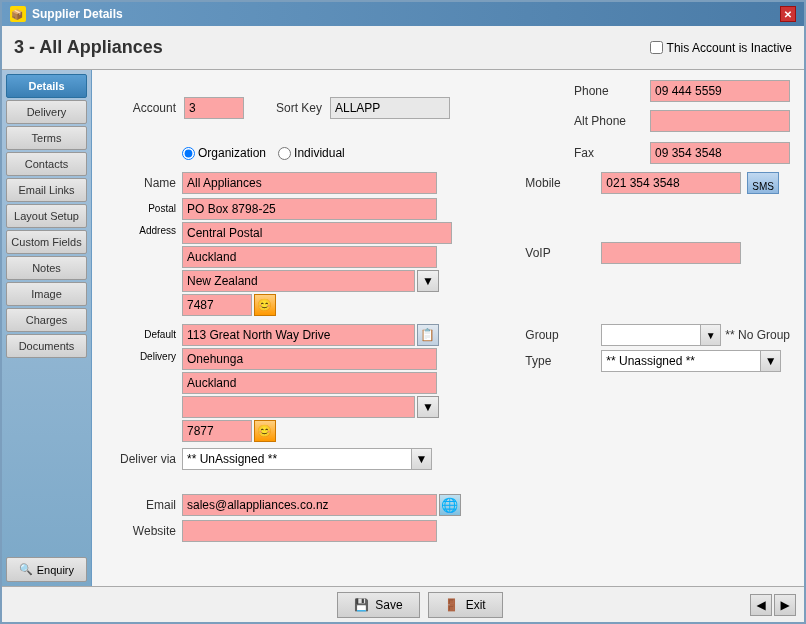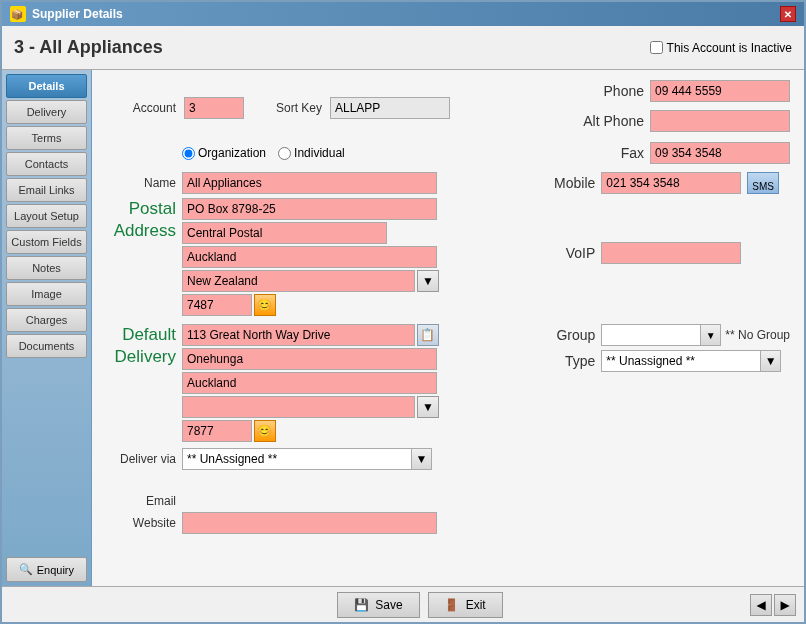--- a/index.html
+++ b/index.html
@@ -184,22 +184,22 @@
     .field-group {
       display: flex;
       align-items: flex-start;
       margin-bottom: 4px;
       gap: 6px;
     }
 
     .field-label-block {
       min-width: 70px;
       text-align: right;
-      font-size: 17px;
-      color: #15803d;
+      font-size: 10px;
+      color: #000000;
       line-height: 22px;
     }
 
     .postal-inputs {
       display: flex;
       flex-direction: column;
       gap: 2px;
     }
 
     .input-with-btn {
@@ -233,22 +233,21 @@
 
     .right-field-row {
       display: flex;
       align-items: center;
       margin-bottom: 4px;
       gap: 6px;
     }
 
     .right-label {
       min-width: 70px;
-      text-align: right;
-      font-size: 14px;
+      font-size: 12px;
       color: #333;
     }
 
     .dropdown-with-arrow {
       display: flex;
       align-items: center;
     }
 
     .dropdown-main {
       border: 1px solid #aaa;
@@ -516,21 +515,21 @@
             <span class="form-label">Name</span>
             <input class="form-input" style="width: 255px;" type="text" value="All Appliances">
           </div>
 
           <div class="field-group">
             <div class="field-label-block">
               <span>Postal<br>Address</span>
             </div>
             <div class="postal-inputs">
               <input class="form-input" style="width: 255px;" type="text" value="PO Box 8798-25">
-              <input class="form-input" style="width: 205px;" type="text" value="Central Postal">
+              <input class="form-input" style="width: 270px;" type="text" value="Central Postal">
               <input class="form-input" style="width: 255px;" type="text" value="Auckland">
               <div class="input-with-btn">
                 <input class="form-input" style="width: 233px;" type="text" value="New Zealand">
                 <button class="small-icon-btn">▼</button>
               </div>
               <div class="input-with-btn">
                 <input class="form-input" style="width: 70px;" type="text" value="7487">
                 <button class="small-icon-btn smiley-btn">😊</button>
               </div>
             </div>
@@ -603,20 +602,24 @@
               </div>
             </div>
           </div>
 
         </div>
       </div>
 
       <div class="email-section">
         <div class="form-row">
           <span class="form-label">Email</span>
+          <div class="email-with-btn">
+            <input class="form-input" style="width: 255px;" type="text" value="sales@allappliances.co.nz">
+            <button class="globe-btn">🌐</button>
+          </div>
         </div>
         <div class="form-row">
           <span class="form-label">Website</span>
           <input class="form-input" style="width: 255px;" type="text" value="">
         </div>
       </div>
 
     </div>
   </div>
 

